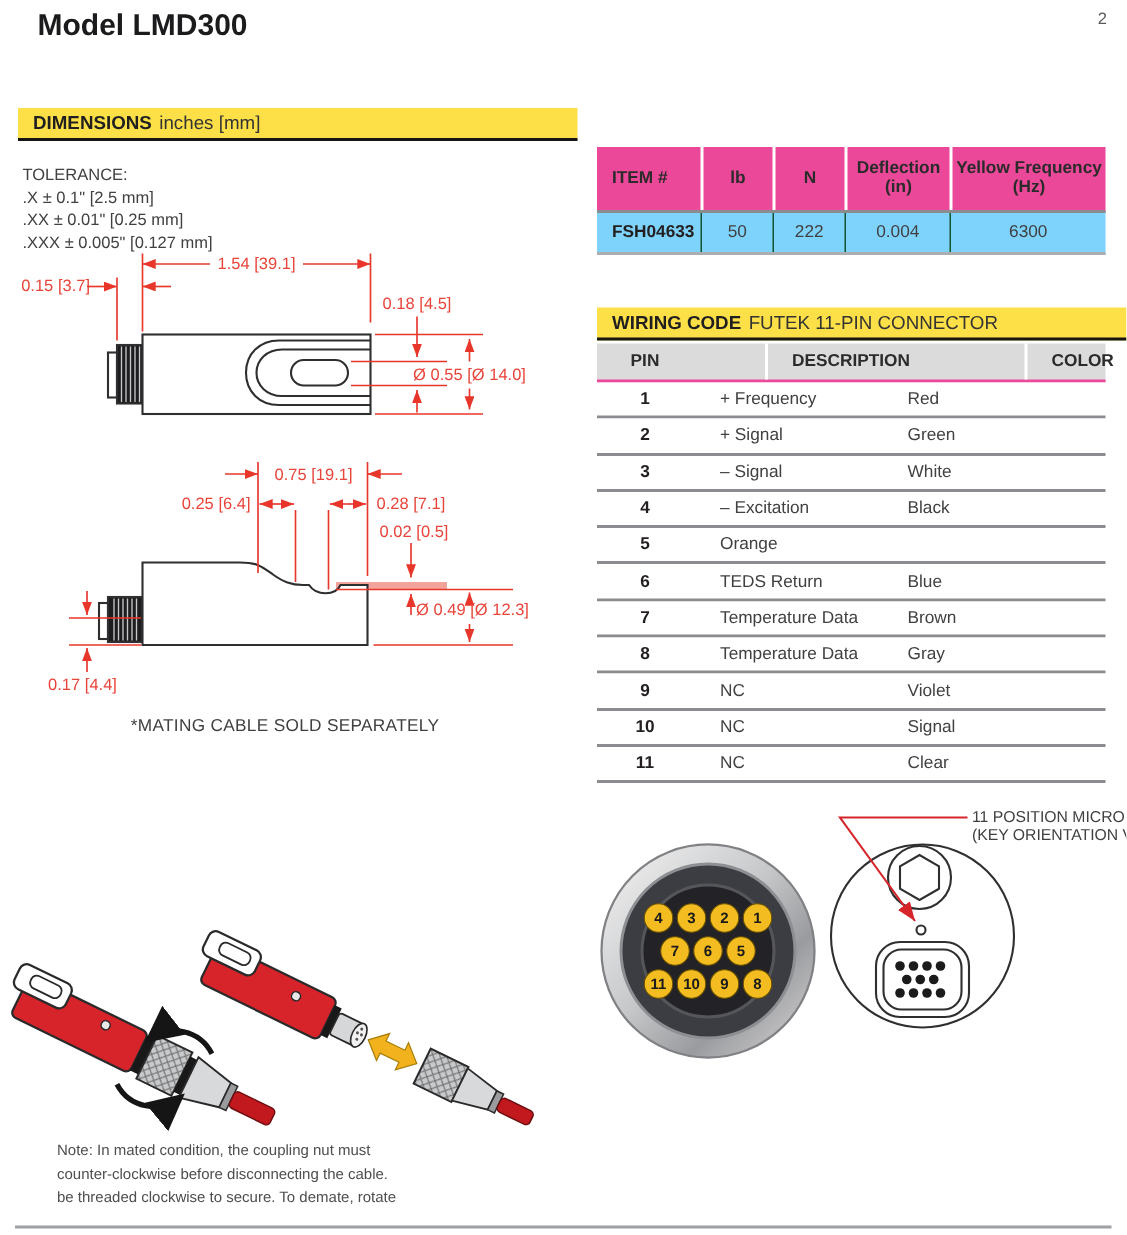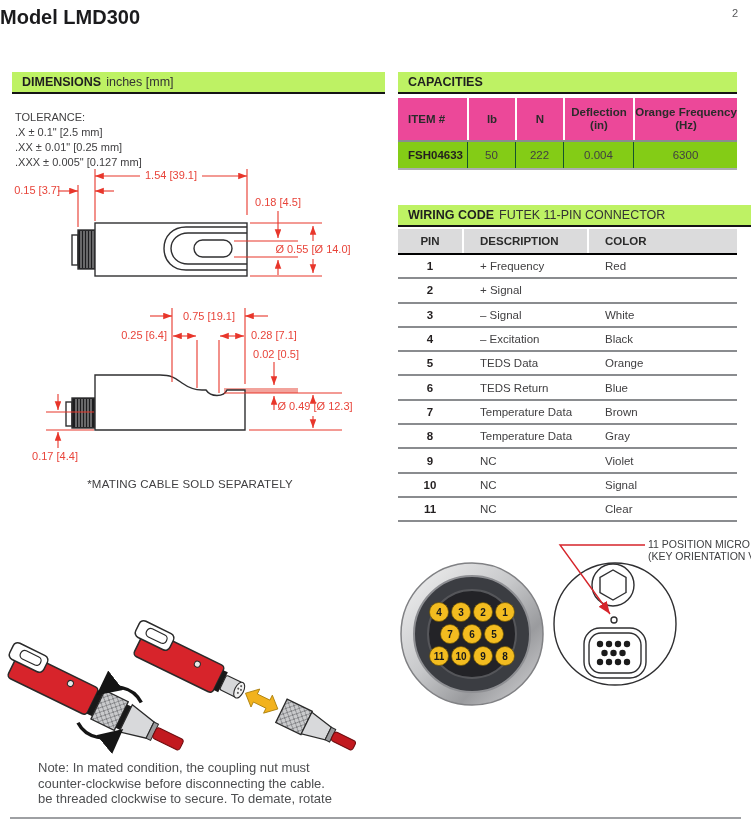--- a/index.html
+++ b/index.html
@@ -1,52 +1,52 @@
 <!DOCTYPE html>
 <html><head>
 <meta charset="utf-8">
 <style>
   html,body{margin:0;padding:0;background:#fff;}
   .page{position:relative;width:751px;height:823px;background:#fff;overflow:hidden;
         font-family:"Liberation Sans",sans-serif;color:#2f2f31;}
-  .title{position:absolute;left:0;top:6px;font-size:20px;font-weight:bold;color:#1b1b1d;}
+  .title{position:absolute;left:25px;top:6px;font-size:20px;font-weight:bold;color:#1b1b1d;}
   .pagenum{position:absolute;right:13px;top:7px;font-size:11px;color:#58595B;}
-  .bar{position:absolute;height:22px;background:#bef264;border-bottom:2px solid #141414;
+  .bar{position:absolute;height:22px;background:#fde047;border-bottom:2px solid #141414;
        display:flex;align-items:center;padding:0 10px;box-sizing:border-box;font-size:12.5px;color:#1f1f1f;}
   .bar .b{font-weight:bold;}
   .bar .r{font-weight:normal;margin-left:5px;color:#333;}
   .bar-dim{left:12px;top:72px;width:373px;}
   .bar-cap{left:398px;top:72px;width:339px;}
   .bar-wir{left:398px;top:205px;width:410px;}
   .tol{position:absolute;left:15px;top:110px;font-size:11px;line-height:15px;color:#414042;}
   .matingnote{position:absolute;left:14px;top:478px;width:352px;text-align:center;
        font-size:11.5px;color:#414042;letter-spacing:.2px;}
   
   .cap-table{position:absolute;left:398px;top:98px;width:339px;font-size:11.5px;}
   .cap-head{display:grid;grid-template-columns:69px 48px 48px 70px 1fr;background:#ec4899;
        border-bottom:2px solid #8A8C8F;}
   .cap-head .cell{min-height:42px;display:flex;flex-direction:column;justify-content:center;
        align-items:center;font-weight:bold;color:#2b2b2b;text-align:center;line-height:13px;}
   .cap-head .cell:first-child{align-items:flex-start;padding-left:10px;box-sizing:border-box;}
   .cap-head .cell + .cell{border-left:2px solid #fff;}
-  .cap-row{display:grid;grid-template-columns:69px 48px 48px 70px 1fr;background:#84cc16;
+  .cap-row{display:grid;grid-template-columns:69px 48px 48px 70px 1fr;background:#7dd3fc;
        border-bottom:2px solid #ABADB0;}
   .cap-row .cell{height:26px;display:flex;align-items:center;justify-content:center;color:#414042;}
   .cap-row .cell + .cell{border-left:1px solid #14532d;}
   .cap-row .cell:first-child{justify-content:flex-start;padding-left:10px;box-sizing:border-box;font-weight:bold;color:#231F20;}
   
   .wir-table{position:absolute;left:398px;top:229px;width:339px;font-size:11.5px;}
-  .wir-head{display:grid;grid-template-columns:64px 125px 1fr;background:#DBDBDC;border-bottom:2px solid #000000;}
+  .wir-head{display:grid;grid-template-columns:64px 125px 1fr;background:#DBDBDC;border-bottom:2px solid #ec4899;gap:48px;}
   .wir-head .cell{height:24px;display:flex;align-items:center;font-weight:bold;color:#2b2b2b;padding-left:18px;box-sizing:border-box;}
   .wir-head .cell:first-child{justify-content:center;padding-left:0;}
   .wir-head .cell + .cell{border-left:2px solid #fff;padding-left:16px;}
   .wir-row{display:grid;grid-template-columns:64px 125px 1fr;border-bottom:2px solid #8A8C8F;background:#fff;}
   .wir-row .cell{height:22.3px;display:flex;align-items:center;color:#414042;padding-left:18px;box-sizing:border-box;}
   .wir-row .cell:first-child{justify-content:center;padding-left:0;font-weight:bold;color:#231F20;}
-  .note{position:absolute;left:38px;top:760px;font-size:13px;line-height:15.5px;color:#4D4E50;}
+  .note{position:absolute;left:38px;top:760px;font-size:10px;line-height:15.5px;color:#4D4E50;}
   .rule{position:absolute;left:10px;right:10px;top:817px;height:2px;background:#9EA0A3;}
   svg{position:absolute;overflow:visible;}
   svg text{font-family:"Liberation Sans",sans-serif;}
   .dimtxt{font-size:11px;fill:#E8443A;}
   .lbltxt{font-size:10.5px;fill:#3F4042;}
 </style>
 </head>
 <body>
 
 <div class="page">
@@ -147,40 +147,37 @@
     <text class="dimtxt" x="199" y="22" text-anchor="middle">0.75 [19.1]</text>
     <text class="dimtxt" x="157" y="41" text-anchor="end">0.25 [6.4]</text>
     <text class="dimtxt" x="241" y="41" text-anchor="start">0.28 [7.1]</text>
     <text class="dimtxt" x="266" y="60" text-anchor="middle">0.02 [0.5]</text>
     <text class="dimtxt" x="305" y="112" text-anchor="middle">Ø 0.49 [Ø 12.3]</text>
     <text class="dimtxt" x="45" y="162" text-anchor="middle">0.17 [4.4]</text>
   </svg>
 
   <div class="matingnote">*MATING CABLE SOLD SEPARATELY</div>
 
-  <div class="bar bar-cap">
-    <span class="b">CAPACITIES</span>
-  </div>
   <div class="cap-table">
     <div class="cap-head">
       <div class="cell">
           <span>ITEM #</span>
         </div>
       <div class="cell">
           <span>lb</span>
         </div>
       <div class="cell">
           <span>N</span>
         </div>
       <div class="cell">
           <span>Deflection</span>
           <span>(in)</span>
         </div>
       <div class="cell">
-          <span>Orange Frequency</span>
+          <span>Yellow Frequency</span>
           <span>(Hz)</span>
         </div>
     </div>
     <div class="cap-row">
       <div class="cell">FSH04633</div>
       <div class="cell">50</div>
       <div class="cell">222</div>
       <div class="cell">0.004</div>
       <div class="cell">6300</div>
     </div>
@@ -197,34 +194,34 @@
       <div class="cell">COLOR</div>
     </div>
     <div class="wir-row">
         <div class="cell">1</div>
         <div class="cell">+ Frequency</div>
         <div class="cell">Red</div>
       </div>
     <div class="wir-row">
         <div class="cell">2</div>
         <div class="cell">+ Signal</div>
+        <div class="cell">Green</div>
       </div>
     <div class="wir-row">
         <div class="cell">3</div>
         <div class="cell">– Signal</div>
         <div class="cell">White</div>
       </div>
     <div class="wir-row">
         <div class="cell">4</div>
         <div class="cell">– Excitation</div>
         <div class="cell">Black</div>
       </div>
     <div class="wir-row">
         <div class="cell">5</div>
-        <div class="cell">TEDS Data</div>
         <div class="cell">Orange</div>
       </div>
     <div class="wir-row">
         <div class="cell">6</div>
         <div class="cell">TEDS Return</div>
         <div class="cell">Blue</div>
       </div>
     <div class="wir-row">
         <div class="cell">7</div>
         <div class="cell">Temperature Data</div>

